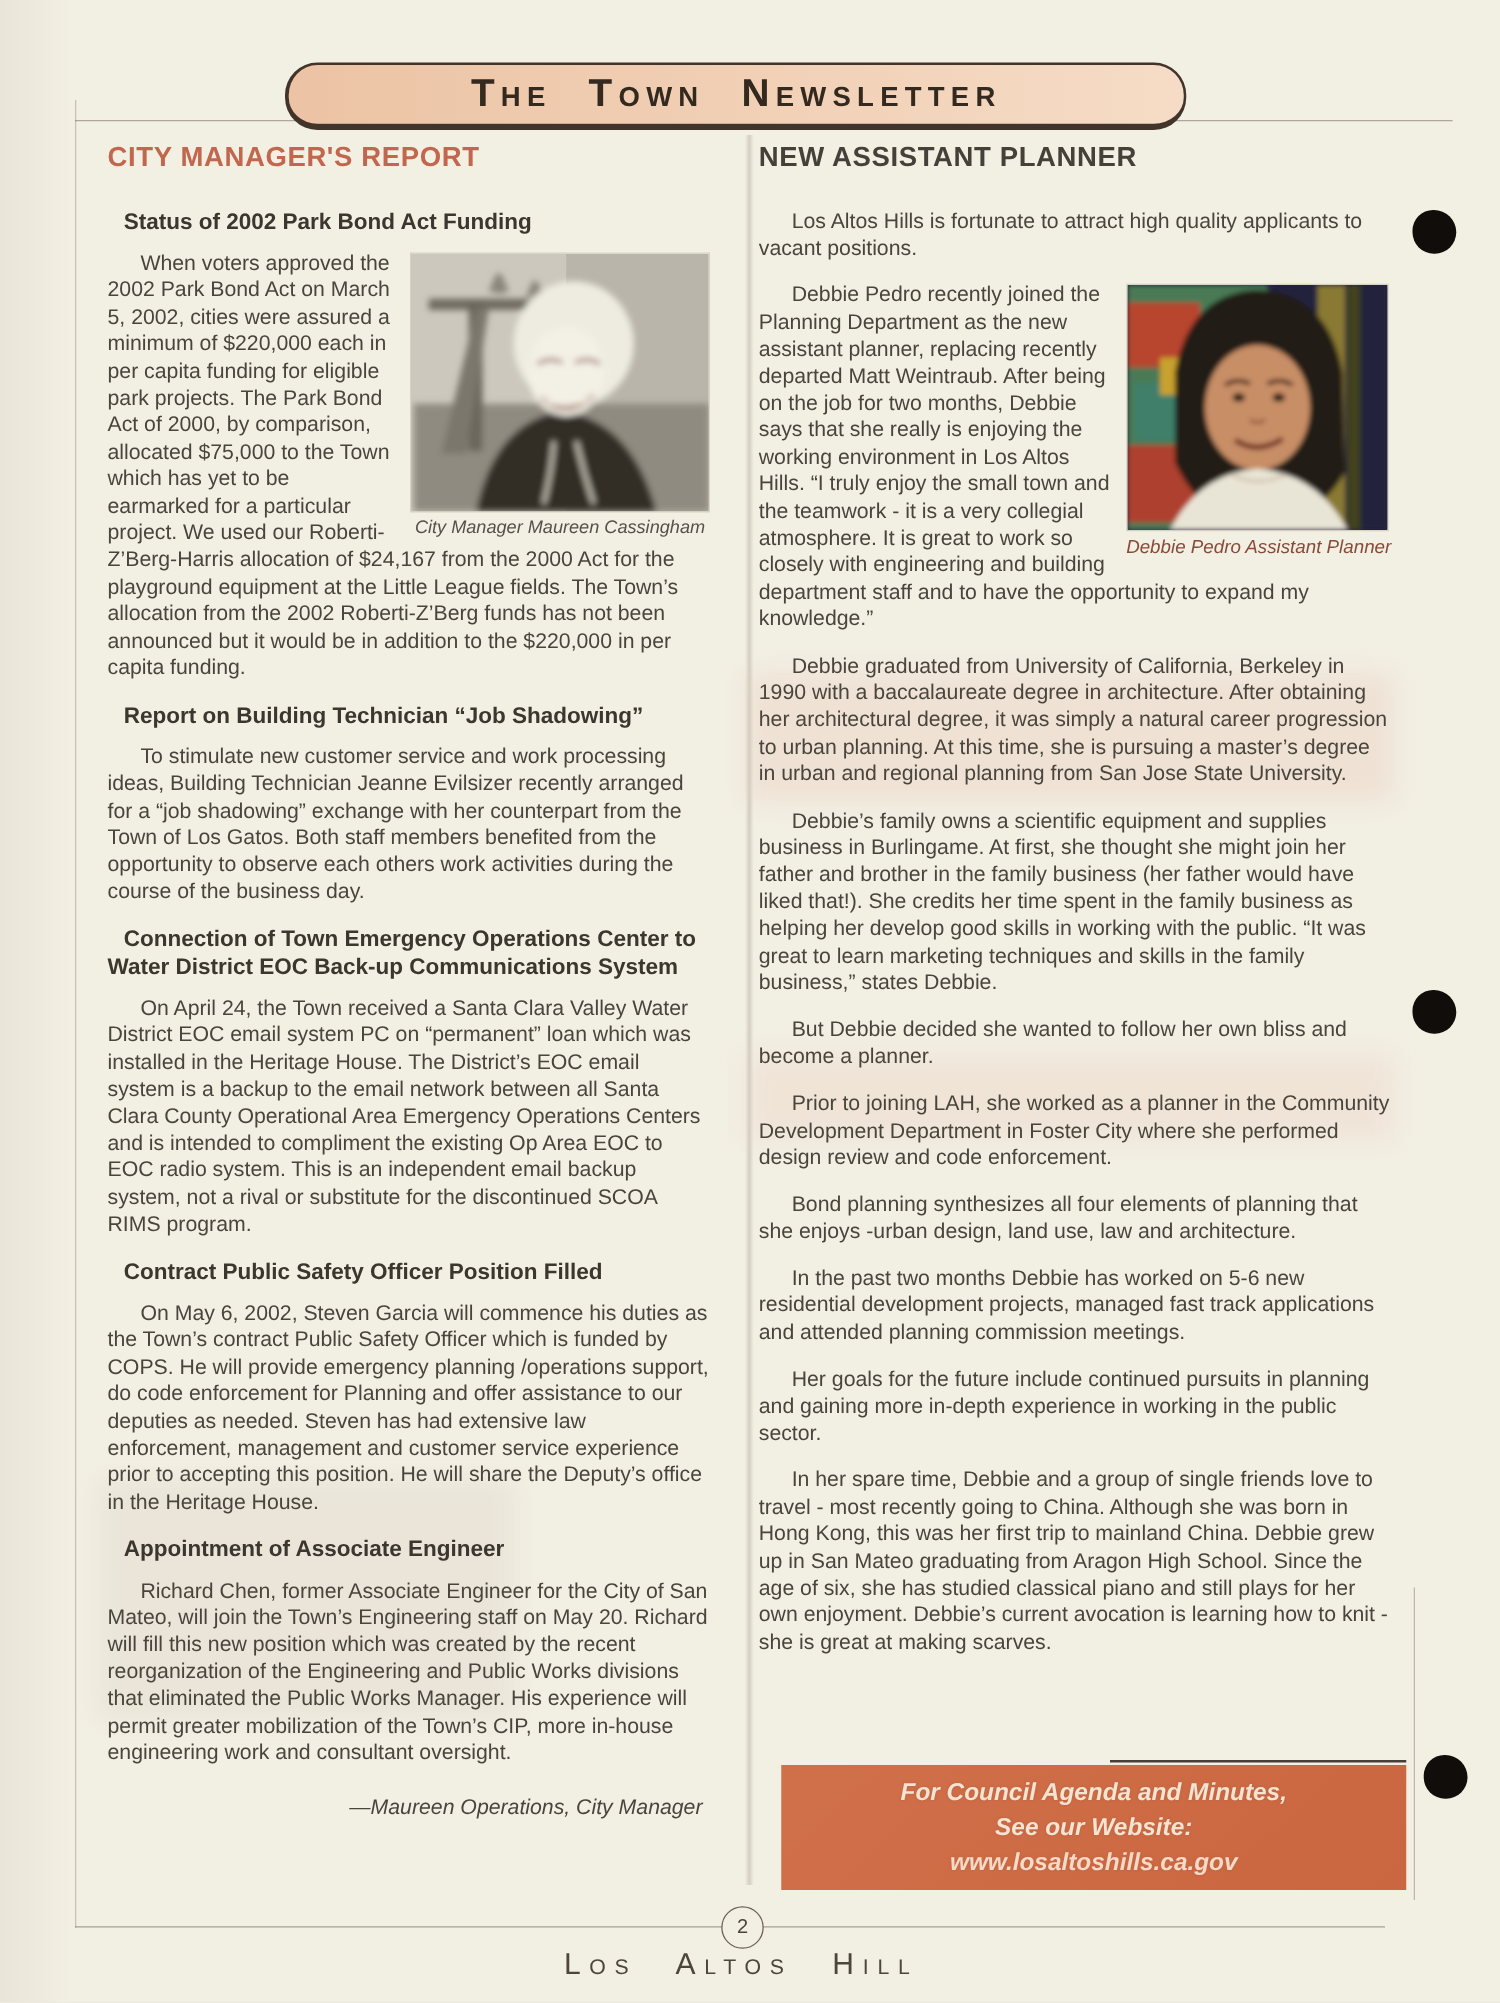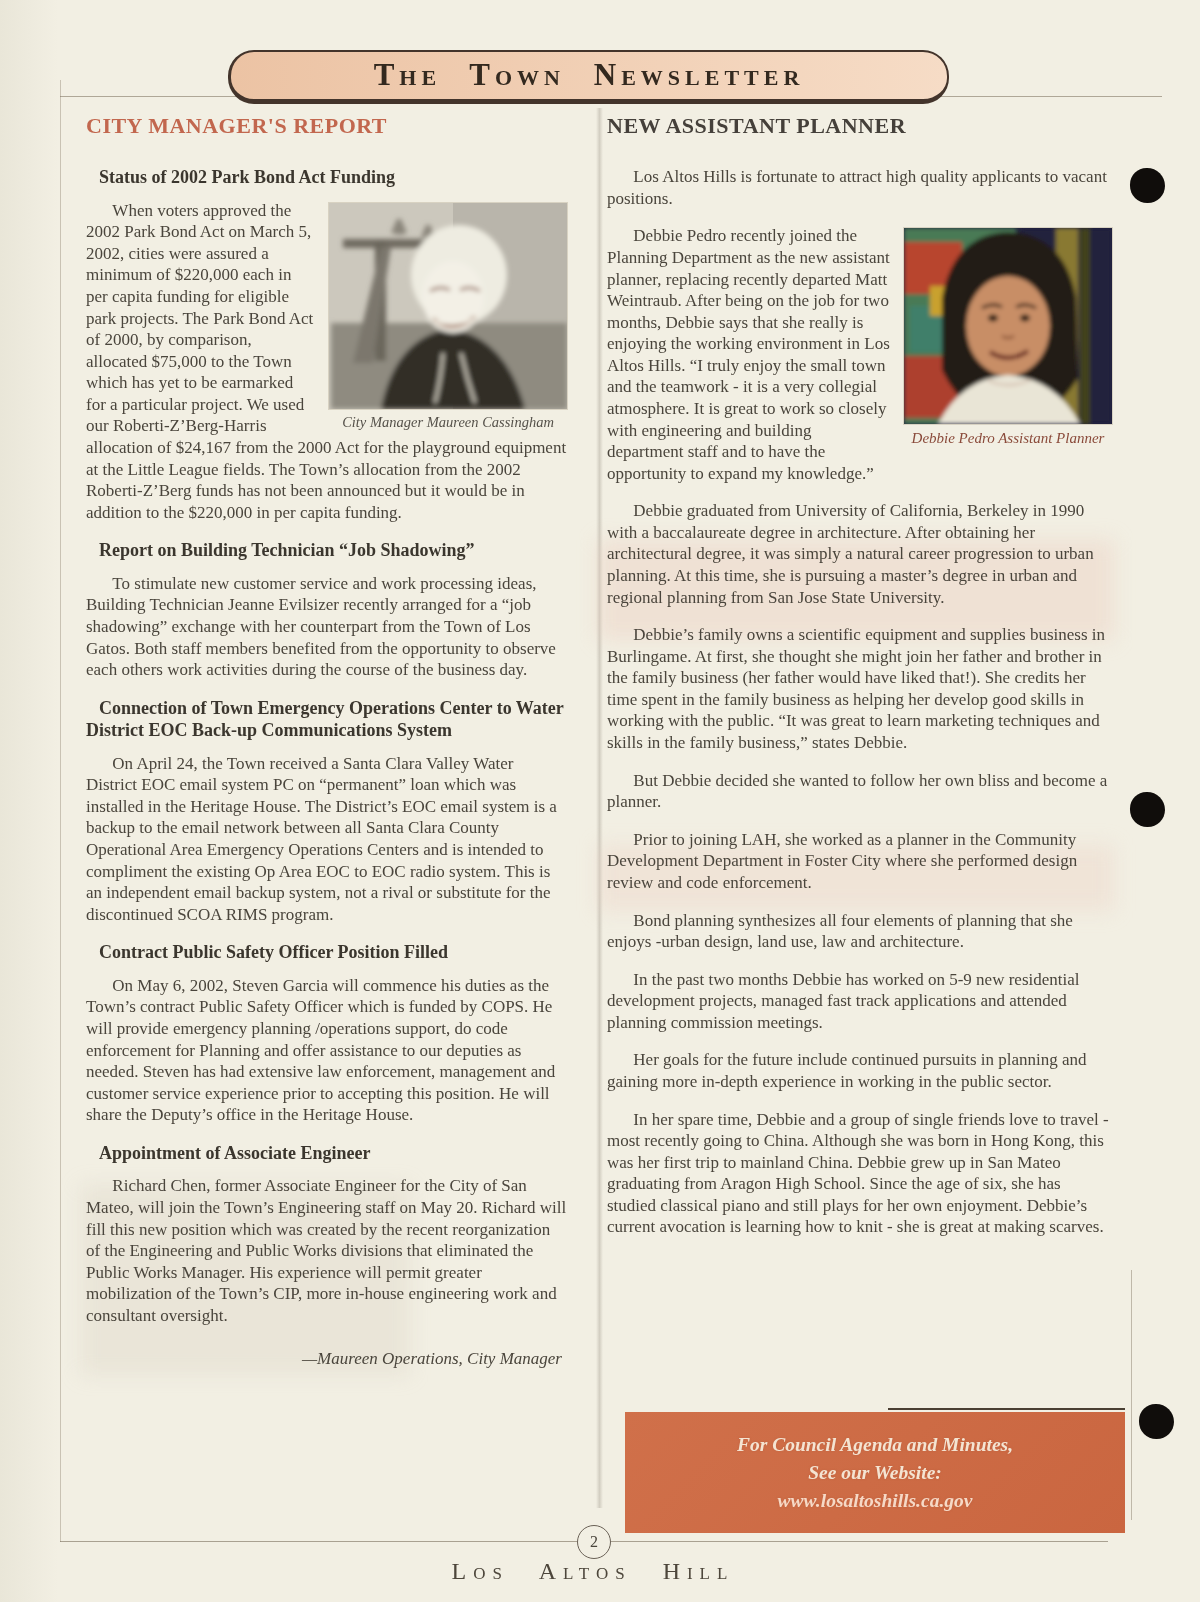--- a/index.html
+++ b/index.html
@@ -1,19 +1,19 @@
 <!DOCTYPE html>
 <html><head>
 <meta charset="utf-8">
 <style>
   html,body{margin:0;padding:0;background:#e8e5da;}
   .page{
     position:relative;width:1200px;height:1602px;margin:0 auto;
     background:#f2efe3;
-    font-family:Liberation Serif, serif;
+    font-family:Liberation Sans, sans-serif;
     color:#4a453c;overflow:hidden;
   }
   
   .edge-shade-left{position:absolute;left:0;top:0;width:58px;height:1602px;
     background:linear-gradient(to right,#e9e6d8,#f2efe3);}
   .frame-vline{position:absolute;left:60px;top:80px;width:1px;height:1462px;background:rgba(150,140,120,.45);}
   .top-rule{position:absolute;left:60px;top:96px;width:1102px;height:1px;background:rgba(120,108,90,.55);}
   .fold-line{position:absolute;left:596px;top:108px;width:7px;height:1400px;
     background:linear-gradient(to right,rgba(130,122,108,0),rgba(130,122,108,.28),rgba(130,122,108,0));}
   .right-edge-line{position:absolute;left:1131px;top:1270px;width:1px;height:250px;background:rgba(140,130,112,.5);}
@@ -46,21 +46,21 @@
   .col-right .para{margin-bottom:16px;}
   .photo-box{float:right;margin:2px 0 4px 12px;text-align:center;}
   .photo-box svg{display:block;border:1px solid #d8d2c2;}
   .caption{font-style:italic;font-size:14.5px;line-height:1.2;margin-top:4px;text-indent:0;}
   .cap-gray{color:#55514a;}
   .cap-maroon{color:#8a4a3a;font-size:15px;}
   .signature{margin-top:22px;text-align:right;font-style:italic;padding-right:6px;font-size:17px;}
 
   
   .website-box{
-    position:absolute;left:625px;top:1412px;width:500px;height:121px;
+    position:absolute;left:625px;top:1412px;width:500px;height:100px;
     background:linear-gradient(135deg,#d0704a,#ca6640);
     display:flex;flex-direction:column;align-items:center;justify-content:center;
     font-style:italic;font-weight:bold;font-size:19.5px;line-height:28px;
     color:#f4e4d2;text-shadow:0 0 2px rgba(180,90,60,.6);
   }
   .website-box .url{color:#f6d9c6;}
   .website-topline{position:absolute;left:888px;top:1408px;width:237px;height:2px;background:#4a3f33;}
 
   
   .hole{position:absolute;width:35px;height:35px;background:#100d0b;border-radius:48% 52% 50% 50%;}
@@ -197,21 +197,21 @@
         <div class="caption cap-maroon">Debbie Pedro Assistant Planner</div>
       </div>
       <span>Debbie Pedro recently joined the Planning Department as the new assistant planner, replacing recently departed Matt Weintraub. After being on the job for two months, Debbie says that she really is enjoying the working environment in Los Altos Hills. “I truly enjoy the small town and the teamwork - it is a very collegial atmosphere. It is great to work so closely with engineering and building department staff and to have the opportunity to expand my knowledge.”</span>
     </div>
 
     <div class="para"><span>Debbie graduated from University of California, Berkeley in 1990 with a baccalaureate degree in architecture. After obtaining her architectural degree, it was simply a natural career progression to urban planning.  At this time, she is pursuing a master’s degree in urban and regional planning from San Jose State University.</span></div>
     <div class="para"><span>Debbie’s family owns a scientific equipment and supplies business in Burlingame. At first, she thought she might join her father and brother in the family business (her father would have liked that!). She credits her time spent in the family business as helping her develop good skills in working with the public. “It was great to learn marketing techniques and skills in the family business,” states Debbie.</span></div>
     <div class="para"><span>But Debbie decided she wanted to follow her own bliss and become a planner.</span></div>
     <div class="para"><span>Prior to joining LAH, she worked as a planner in the Community Development Department in Foster City where she performed design review and code enforcement.</span></div>
     <div class="para"><span>Bond planning synthesizes all four elements of planning that she enjoys -urban design, land use, law and architecture.</span></div>
-    <div class="para"><span>In the past two months Debbie has worked on 5-9 new residential development projects, managed fast track applications and attended planning commission meetings.</span></div>
+    <div class="para"><span>In the past two months Debbie has worked on 5-6 new residential development projects, managed fast track applications and attended planning commission meetings.</span></div>
     <div class="para"><span>Her goals for the future include continued pursuits in planning and gaining more in-depth experience in working in the public sector.</span></div>
     <div class="para"><span>In her spare time, Debbie and a group of single friends love to travel - most recently going to China. Although she was born in Hong Kong, this was her first trip to mainland China. Debbie grew up in San Mateo graduating from Aragon High School. Since the age of six, she has studied classical piano and still plays for her own enjoyment. Debbie’s current avocation is learning how to knit - she is great at making scarves.</span></div>
   </div>
 
   <div class="website-topline"></div>
   <div class="website-box">
     <div>For Council Agenda and Minutes,</div>
     <div>See our Website:</div>
     <div class="url">www.losaltoshills.ca.gov</div>
   </div>

